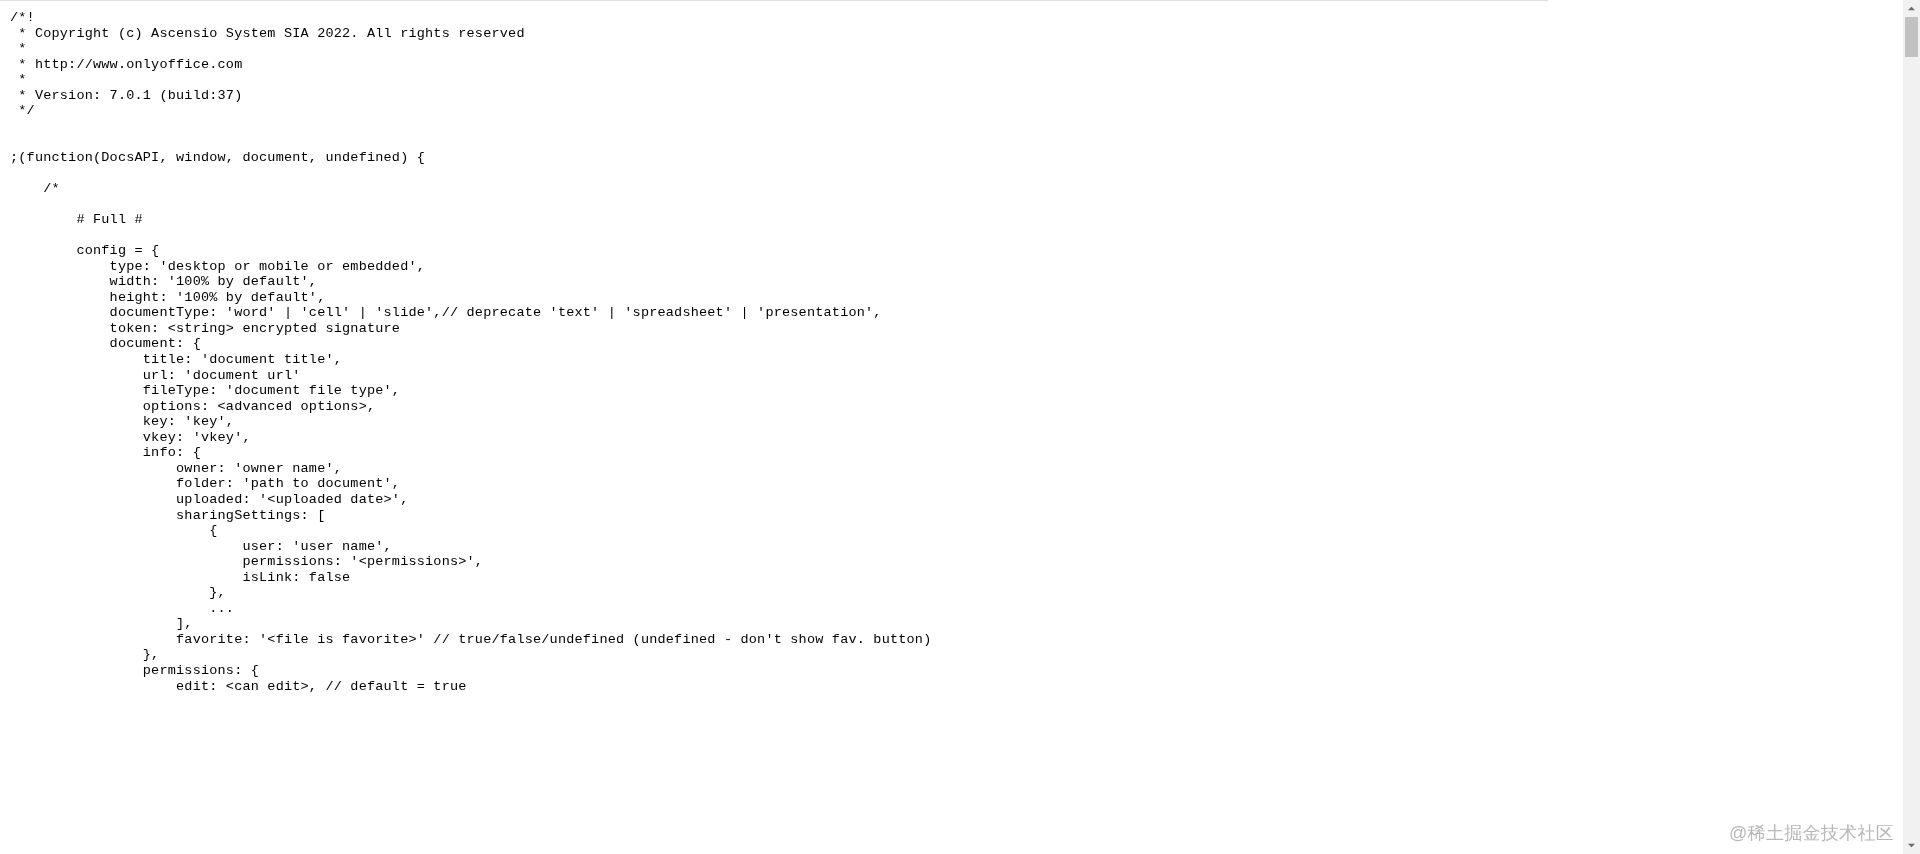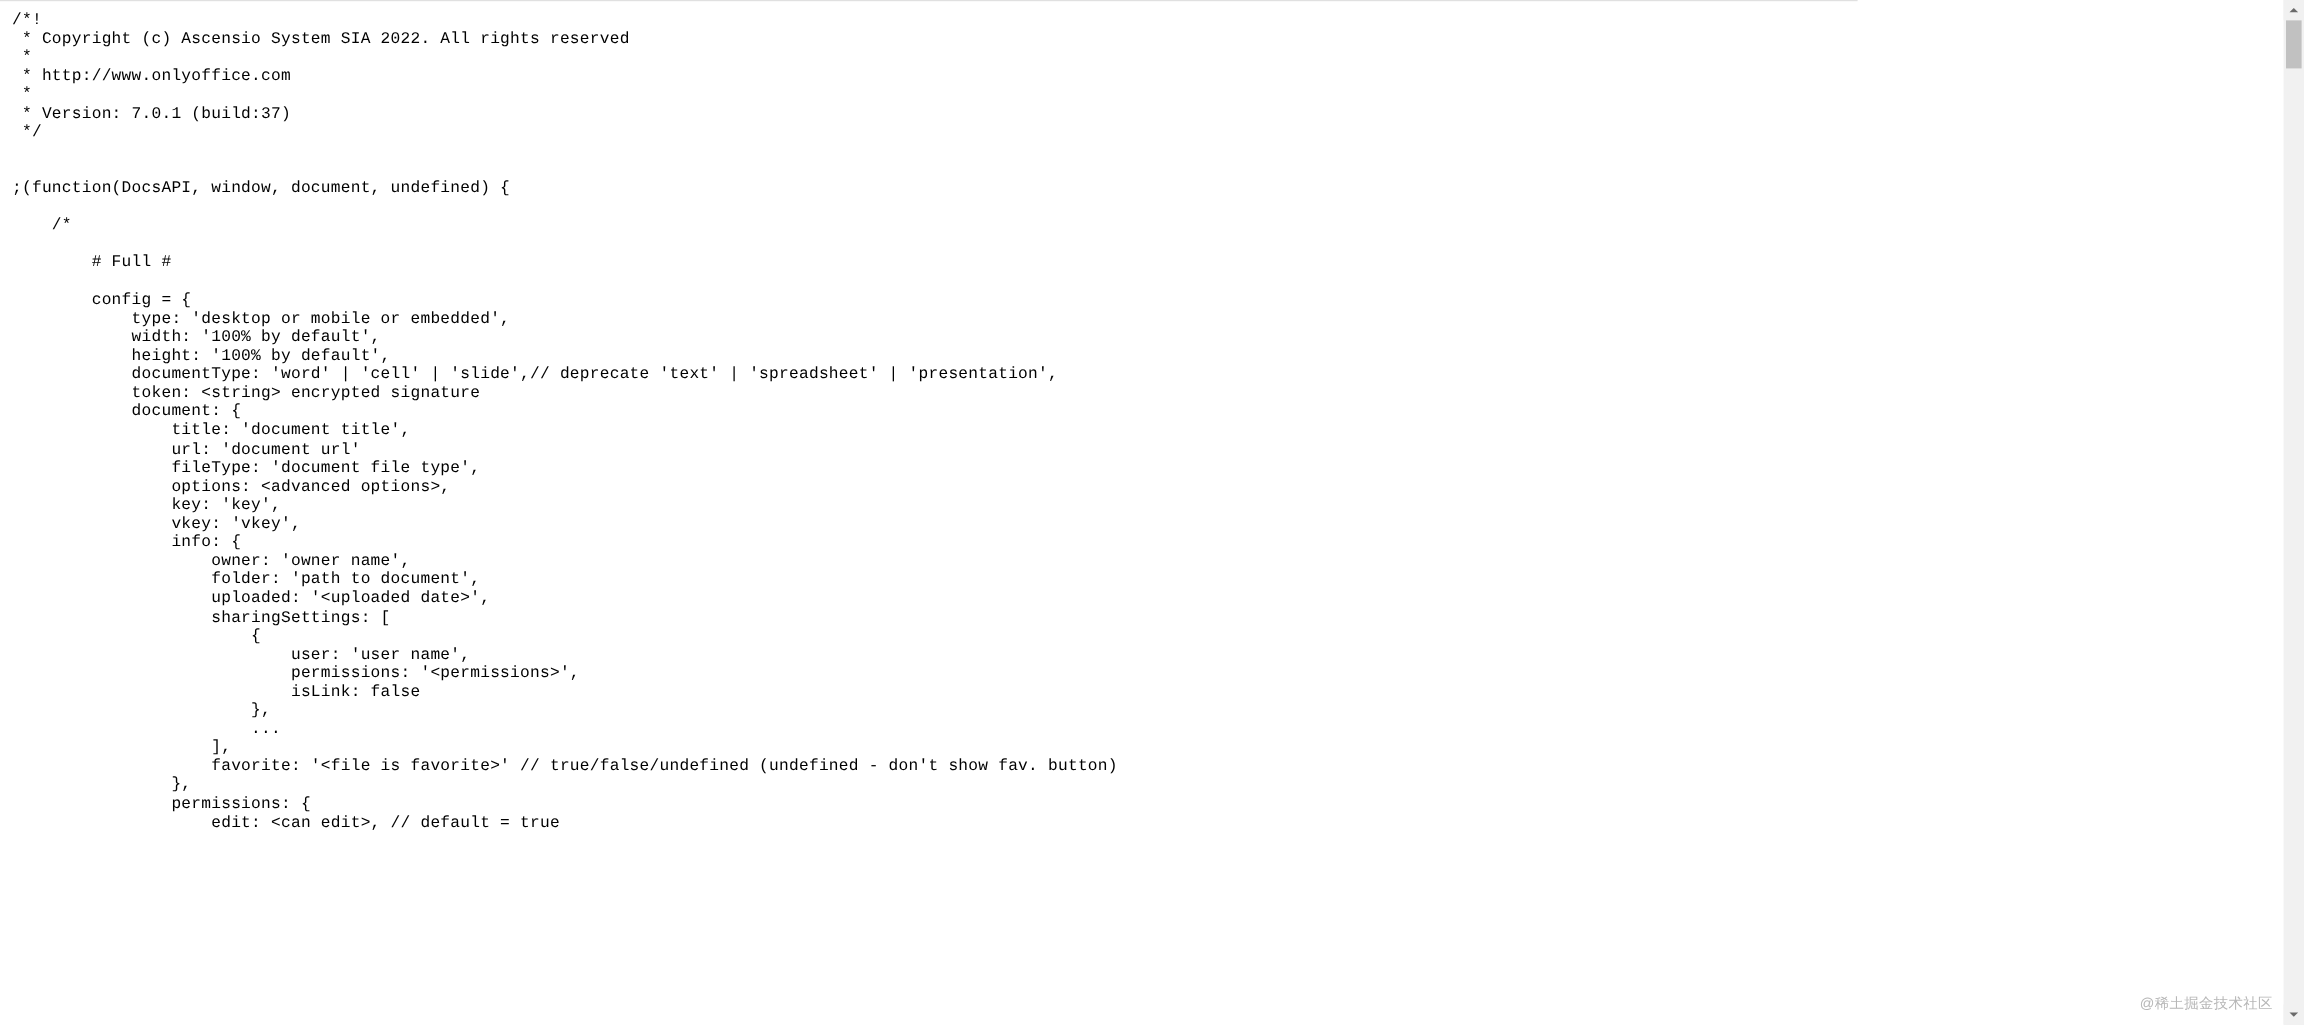--- a/index.html
+++ b/index.html
@@ -62,21 +62,21 @@
       width: 13px;
       border-radius: 0;
       background: #c1c1c1;
     }
     .watermark {
       position: absolute;
       right: 26px;
       bottom: 10px;
       color: #b7b7b7;
       font-family: "Microsoft YaHei", "PingFang SC", sans-serif;
-      font-size: 12px;
+      font-size: 18px;
       letter-spacing: 0.3px;
     }
     .scrollbar-arrow svg { width: 9px; height: 9px; fill: #6a6a6a; }
   </style>
 </head>
 <body>
 
 <div class="viewport">
   <pre class="code">/*!
  * Copyright (c) Ascensio System SIA 2022. All rights reserved

